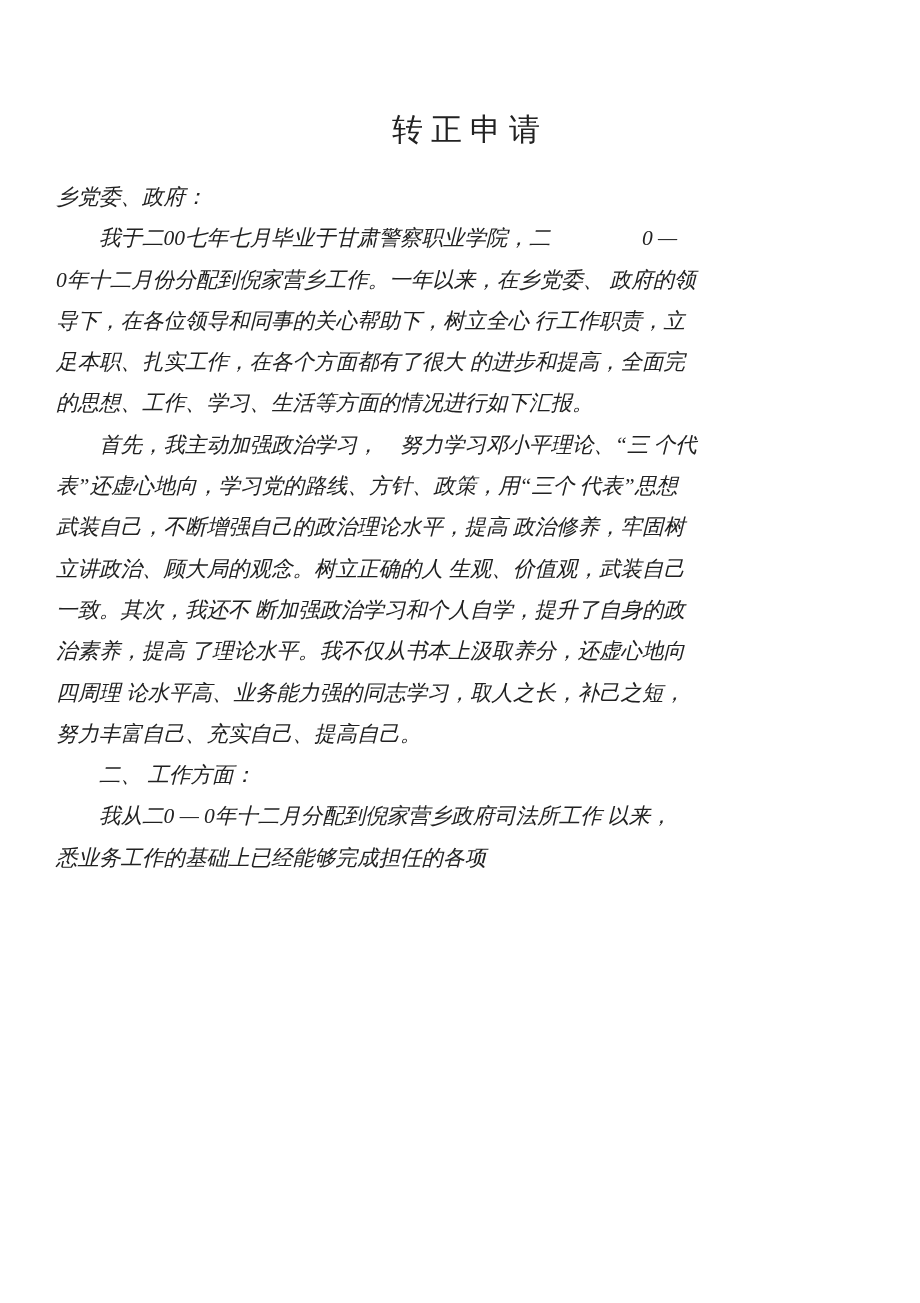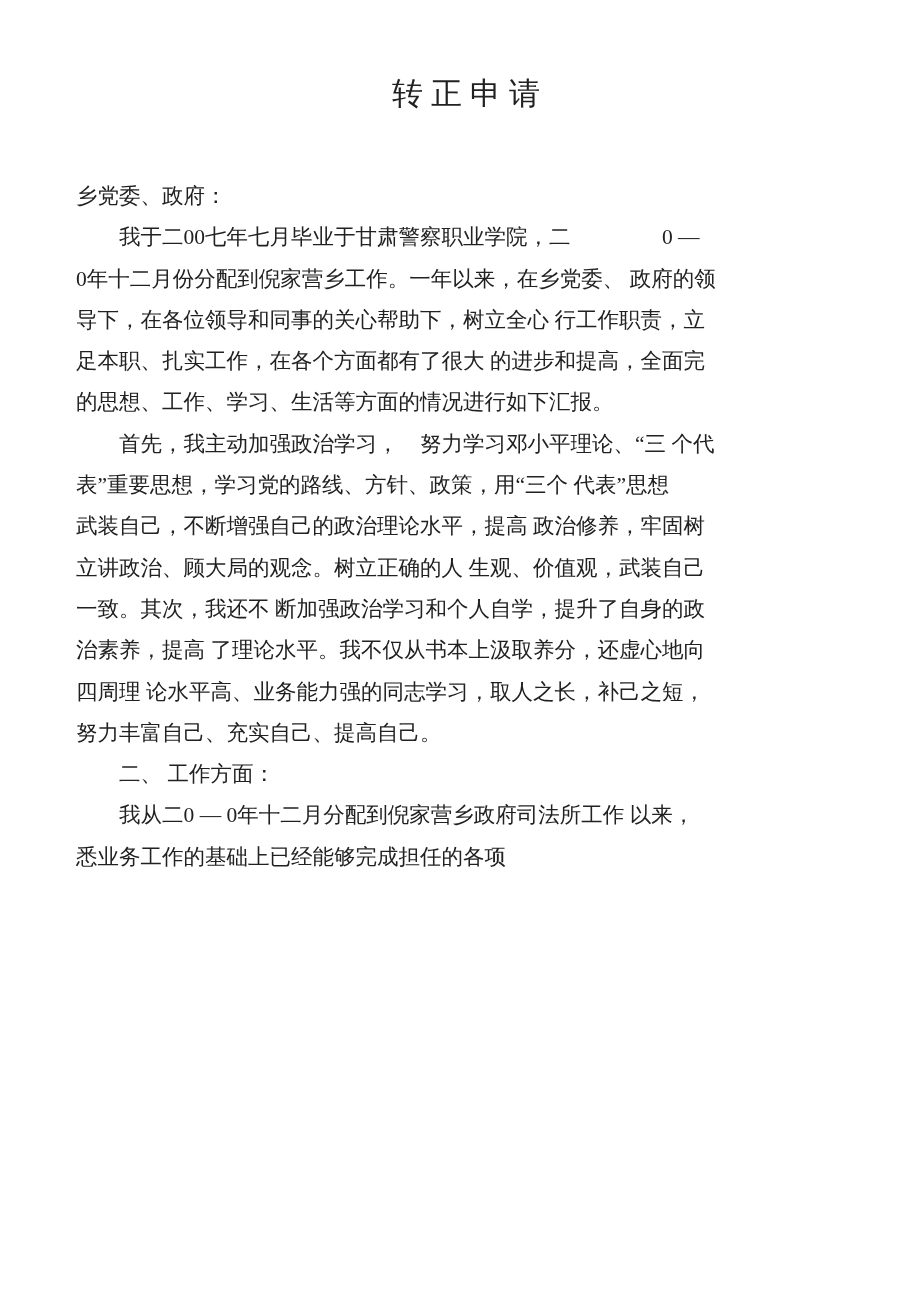--- a/index.html
+++ b/index.html
@@ -16,54 +16,55 @@
   .page {
     position: relative;
     width: 920px;
     height: 1303px;
     background: var(--bg);
     color: var(--fg);
     overflow: hidden;
   }
   .doc-title {
     margin: 0;
-    padding-top: 72px;
+    padding-top: 108px;
     line-height: 44px;
     text-align: center;
     text-indent: 20px;
     font-size: 31px;
     font-weight: 400;
     letter-spacing: 8px;
   }
   .doc-body {
-    margin-top: 60px;
-    padding-left: 76px;
+    margin-top: 25px;
+    padding-left: 56px;
     padding-right: 100px;
     font-size: 21.5px;
+    font-style: italic;
   }
   .doc-line {
     white-space: pre;
     line-height: 41.3px;
     height: 41.3px;
   }
 </style>
 </head>
 <body>
 
 <div class="page">
   <h1 class="doc-title">转正申请</h1>
   <div class="doc-body">
       <div class="doc-line">乡党委、政府：</div>
       <div class="doc-line">　　我于二00七年七月毕业于甘肃警察职业学院，二　　　　 0 —</div>
       <div class="doc-line">0年十二月份分配到倪家营乡工作。一年以来，在乡党委、 政府的领</div>
       <div class="doc-line">导下，在各位领导和同事的关心帮助下，树立全心 行工作职责，立</div>
       <div class="doc-line">足本职、扎实工作，在各个方面都有了很大 的进步和提高，全面完</div>
       <div class="doc-line">的思想、工作、学习、生活等方面的情况进行如下汇报。</div>
       <div class="doc-line">　　首先，我主动加强政治学习，　努力学习邓小平理论、“三 个代</div>
-      <div class="doc-line">表”重要思想，学习党的路线、方针、政策，用“三个 代表”思想</div>
+      <div class="doc-line">表”还虚心地向，学习党的路线、方针、政策，用“三个 代表”思想</div>
       <div class="doc-line">武装自己，不断增强自己的政治理论水平，提高 政治修养，牢固树</div>
       <div class="doc-line">立讲政治、顾大局的观念。树立正确的人 生观、价值观，武装自己</div>
       <div class="doc-line">一致。其次，我还不 断加强政治学习和个人自学，提升了自身的政</div>
       <div class="doc-line">治素养，提高 了理论水平。我不仅从书本上汲取养分，还虚心地向</div>
       <div class="doc-line">四周理 论水平高、业务能力强的同志学习，取人之长，补己之短，</div>
       <div class="doc-line">努力丰富自己、充实自己、提高自己。</div>
       <div class="doc-line">　　二、 工作方面：</div>
       <div class="doc-line">　　我从二0 — 0年十二月分配到倪家营乡政府司法所工作 以来，</div>
       <div class="doc-line">悉业务工作的基础上已经能够完成担任的各项</div>
     </div>

